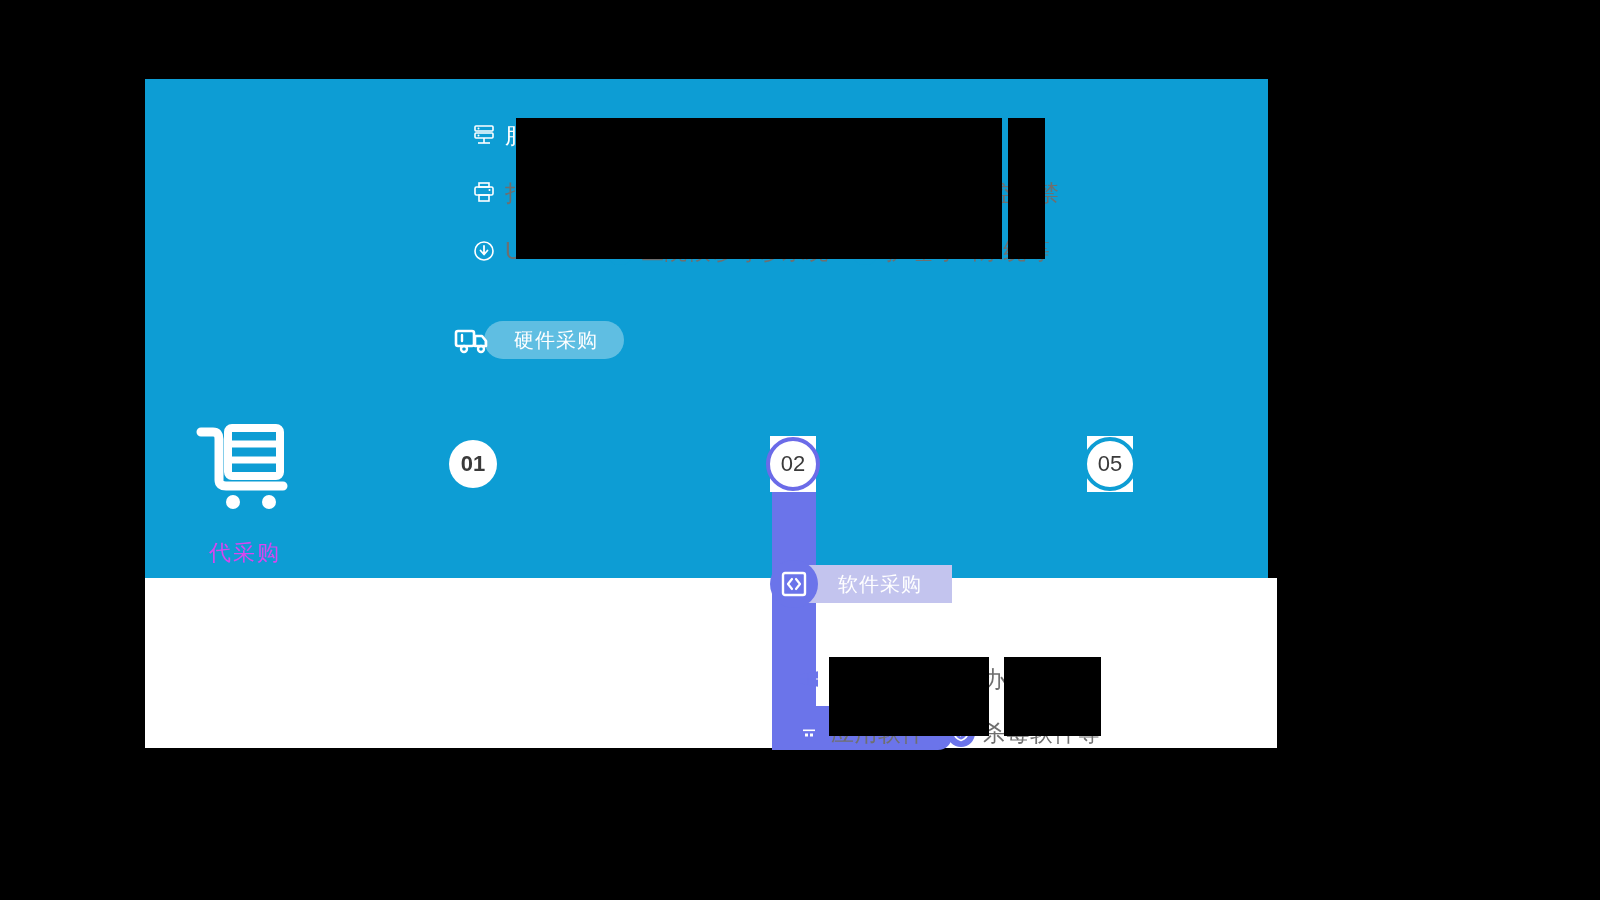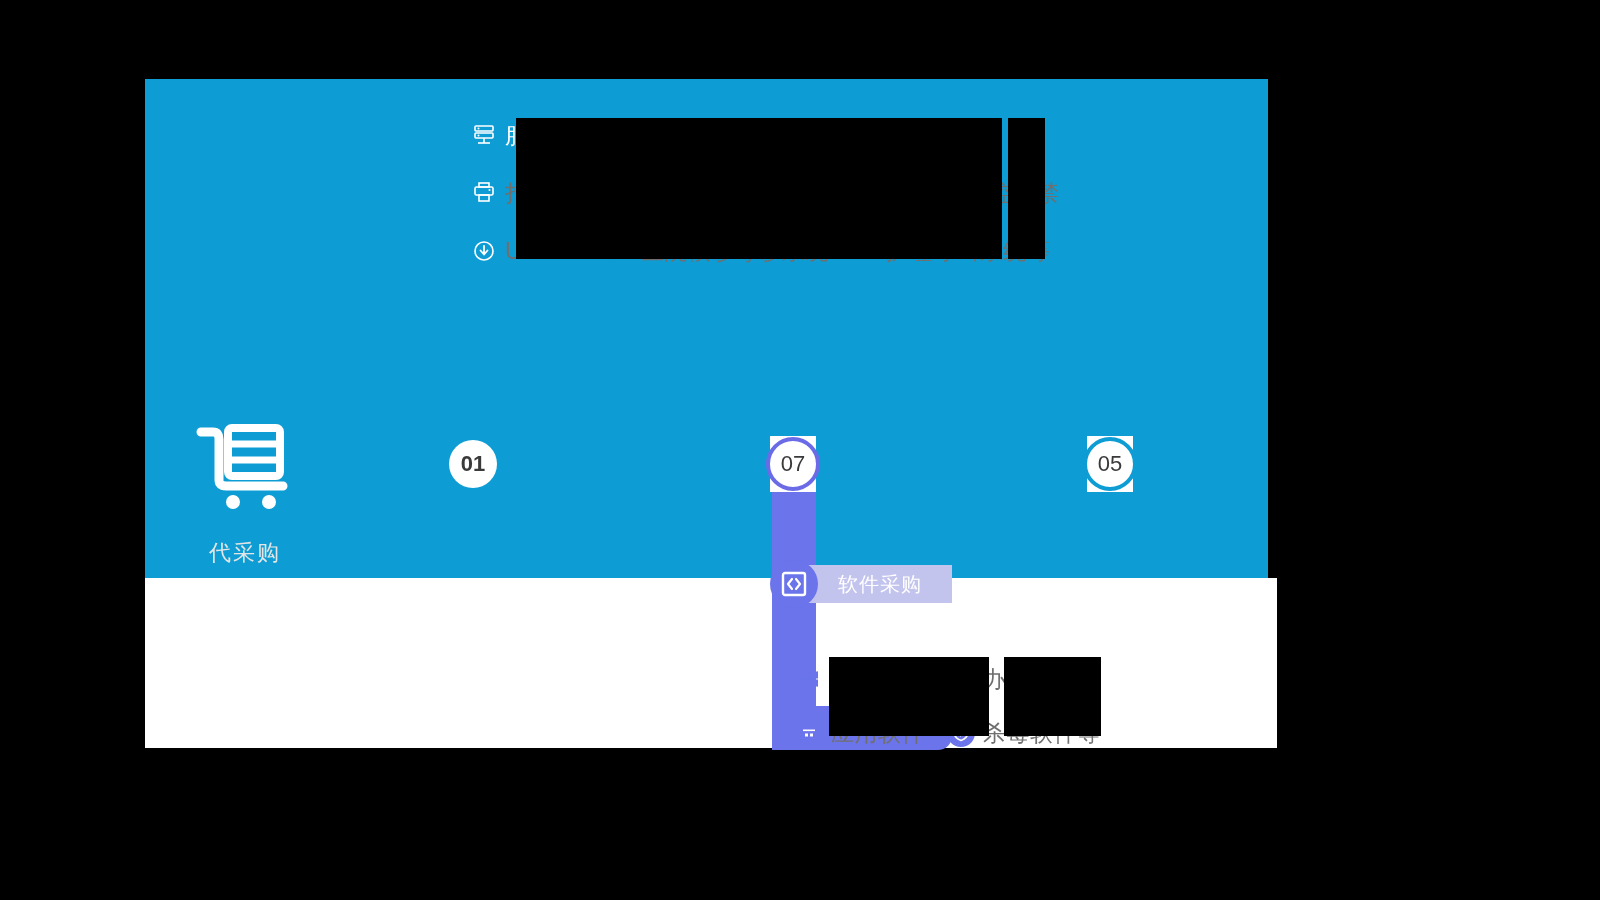--- a/index.html
+++ b/index.html
@@ -69,21 +69,21 @@
     display: flex; align-items: center; justify-content: center;
     flex: 0 0 auto;
   }
 
   
   .cart-wrap {
     position: absolute; left: 190px; top: 420px;
     width: 110px; text-align: center;
   }
   .cart-label {
-    margin-top: 22px; font-size: 22px; color:#e5e5e5; letter-spacing: 2px;
+    margin-top: 22px; font-size: 22px; color:#d946ef; letter-spacing: 2px;
   }
 
   
   .num-marker {
     position: absolute; width: 54px; height: 54px;
   }
   .num-01 { left: 446px; top: 437px; font-weight: bold; }
   .num-02 { left: 766px; top: 437px; }
   .num-03 { left: 1083px; top: 437px; }
   .num-circle {
@@ -305,20 +305,32 @@
           </svg>
         </span>
         <span class="hw-label">护理呼叫系统等</span>
       </div>
     </div>
   </div>
 
   <div class="occluder occ-a"></div>
   <div class="occluder occ-b"></div>
 
+  <div class="badge badge-hw">
+    <span class="badge-icon">
+      <svg width="44" height="34" viewBox="0 0 44 34">
+        <rect x="4" y="8" width="18" height="15" rx="2" fill="none" stroke="#fff" stroke-width="2.6"></rect>
+        <path d="M23 13 L30 13 L34 18 L34 23 L23 23 Z" fill="none" stroke="#fff" stroke-width="2.6" stroke-linejoin="round"></path>
+        <line x1="10" y1="12" x2="10" y2="18" stroke="#fff" stroke-width="2.4" stroke-linecap="round"></line>
+        <circle cx="12" cy="26" r="3" fill="none" stroke="#fff" stroke-width="2.4"></circle>
+        <circle cx="29" cy="26" r="3" fill="none" stroke="#fff" stroke-width="2.4"></circle>
+      </svg>
+    </span>
+    <span class="badge-pill pill-round">硬件采购</span>
+  </div>
 
 
   <div class="num-marker num-01">
     <div class="brackets">
       <i class="tl"></i>
         <i class="tr"></i>
         <i class="bl"></i>
         <i class="br"></i>
     </div>
     <div class="num-circle">01</div>
@@ -329,21 +341,21 @@
     <div class="ring-blue"></div>
     <div class="num-circle" style="background:transparent">05</div>
   </div>
 
   <div class="sw-bar-v"></div>
   <div class="sw-bar-h"></div>
 
   <div class="num-marker num-02">
     <div class="plate-white"></div>
     <div class="ring-purple"></div>
-    <div class="num-circle" style="background:transparent">07</div>
+    <div class="num-circle" style="background:transparent">02</div>
   </div>
 
   <div class="badge badge-sw">
     <span class="badge-icon" style="background:#6b74ea;border-radius:50%;width:48px;height:48px;">
       <svg width="30" height="30" viewBox="0 0 30 30">
         <rect x="4" y="4" width="22" height="22" rx="2" fill="none" stroke="#fff" stroke-width="2.4"></rect>
         <path d="M13 10 L9 15 L13 20" fill="none" stroke="#fff" stroke-width="2.2" stroke-linecap="round" stroke-linejoin="round"></path>
         <path d="M17 10 L21 15 L17 20" fill="none" stroke="#fff" stroke-width="2.2" stroke-linecap="round" stroke-linejoin="round"></path>
       </svg>
     </span>

